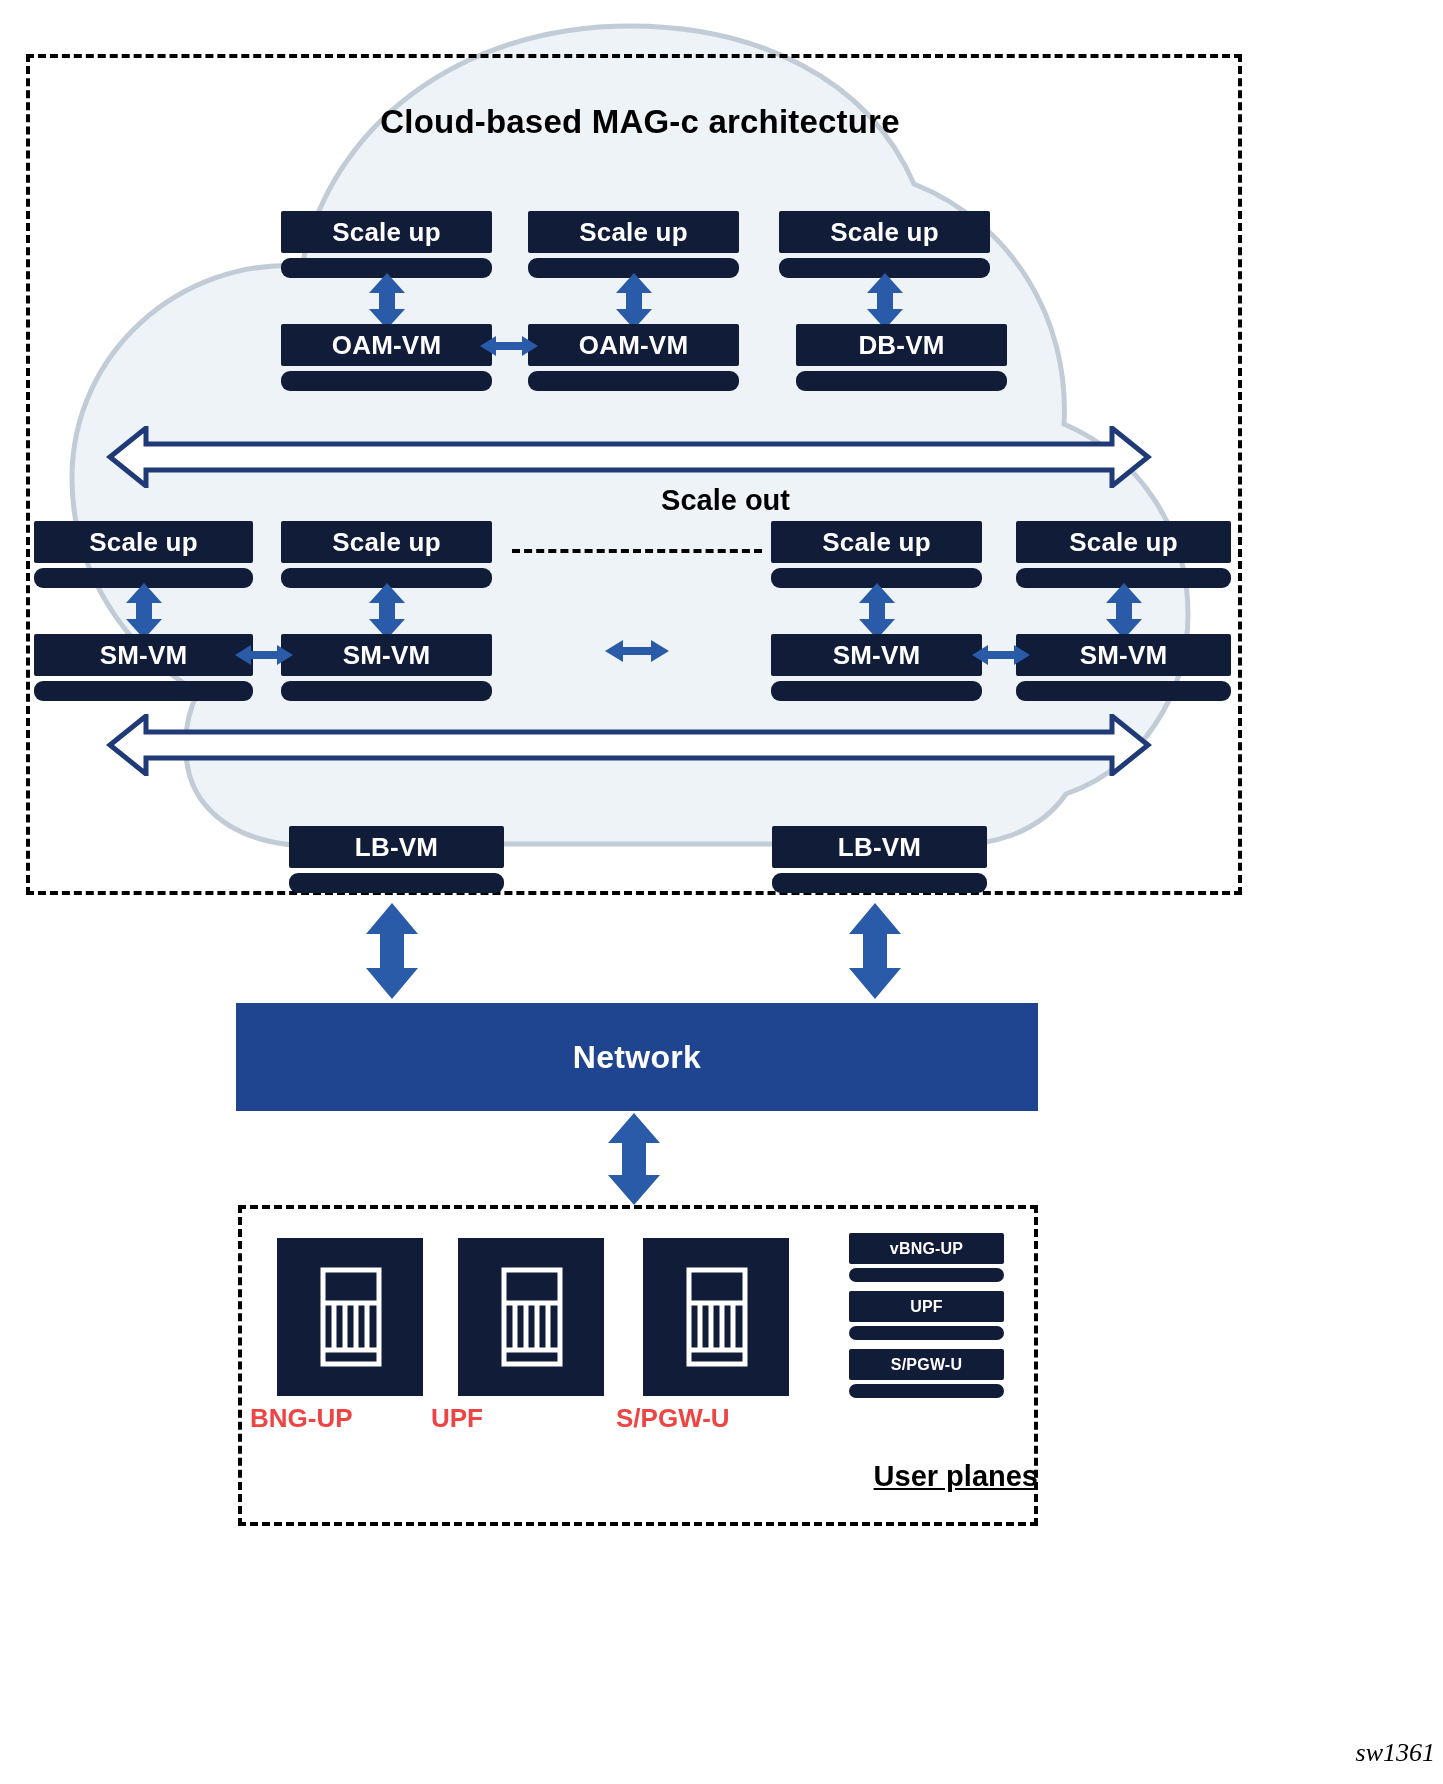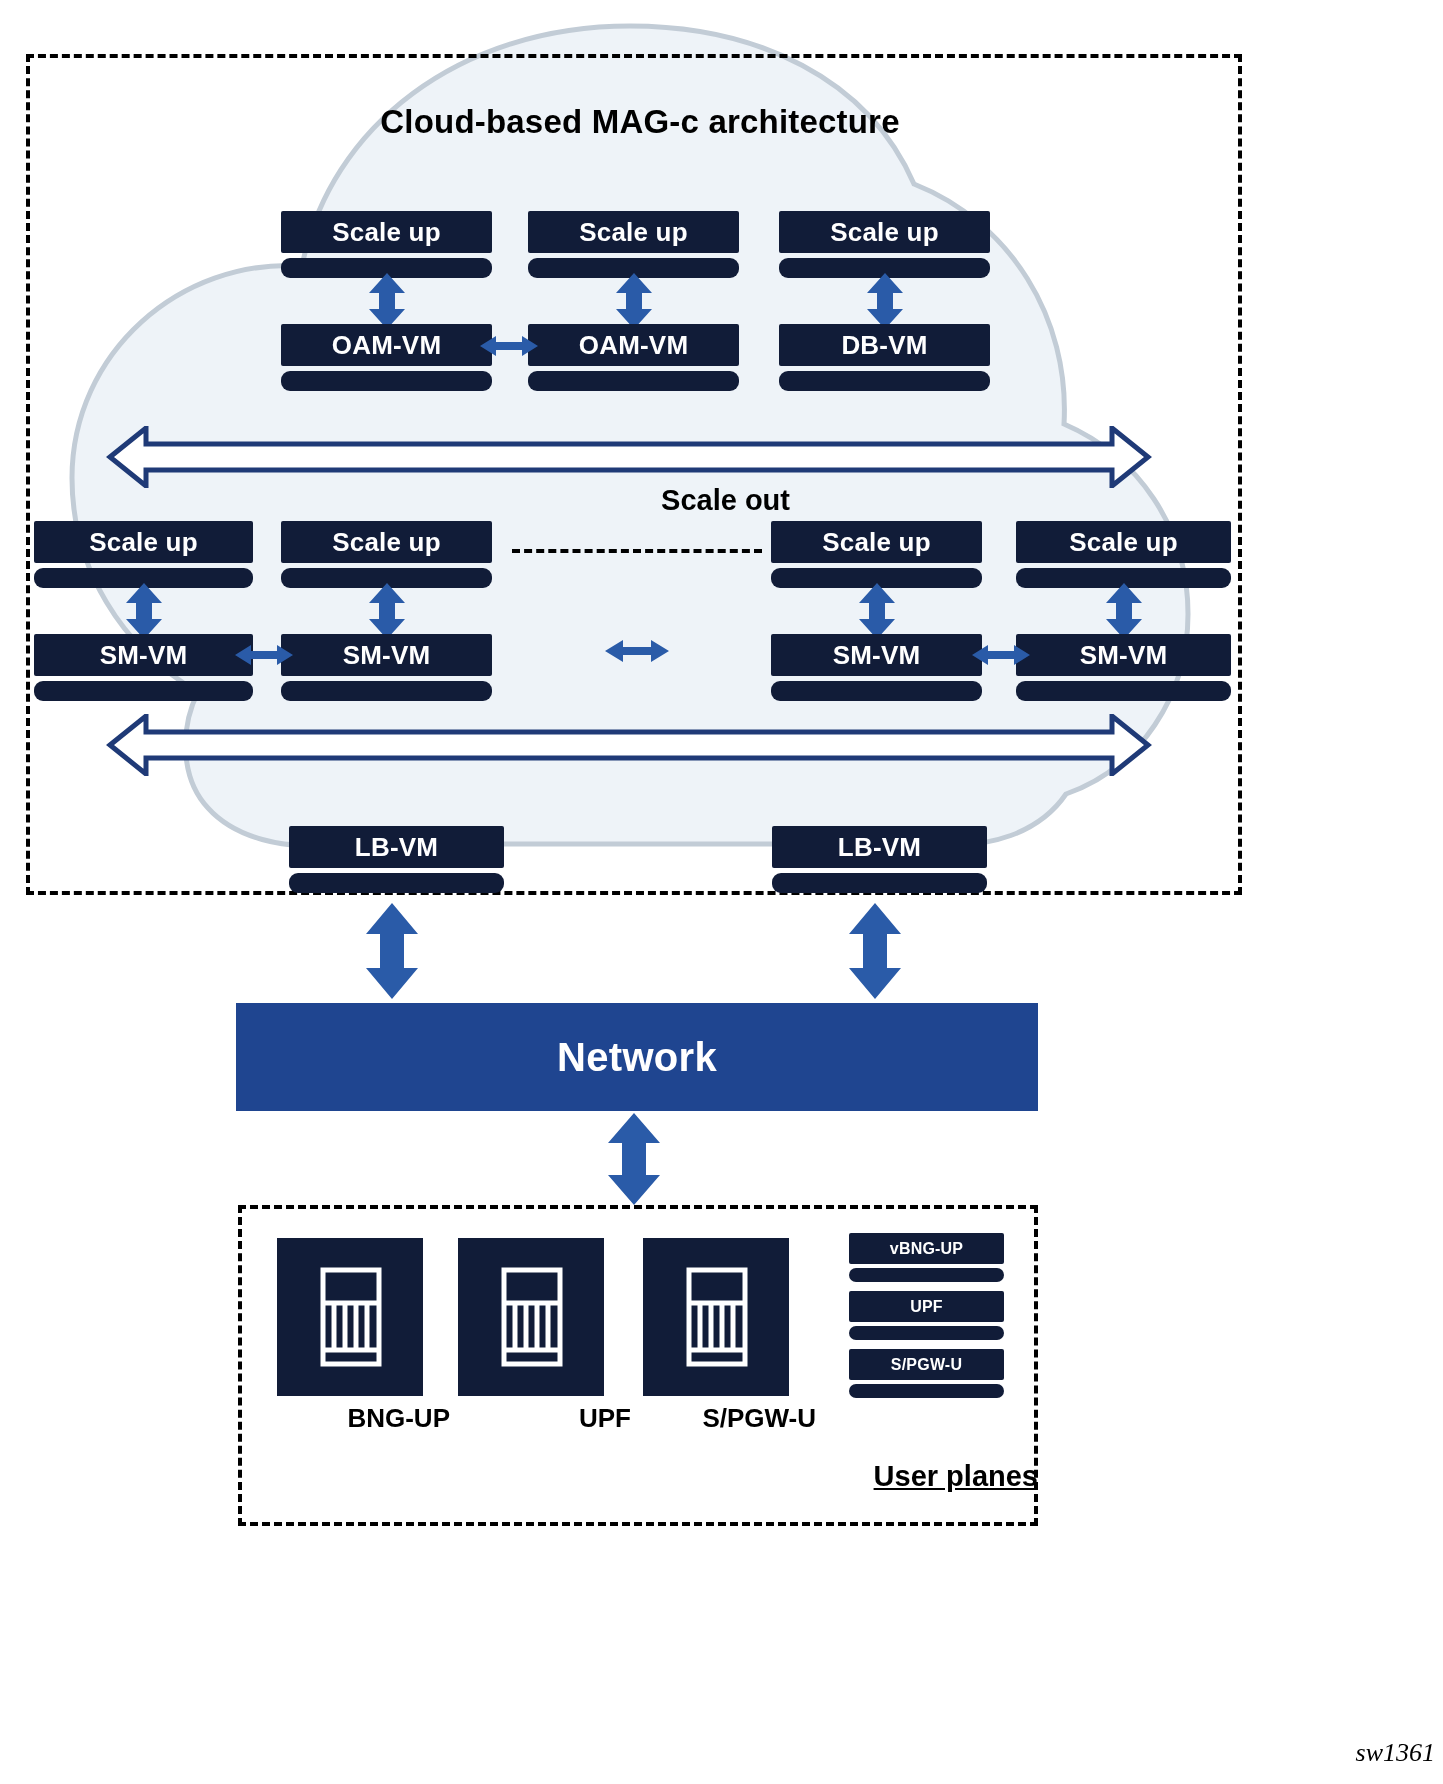--- a/index.html
+++ b/index.html
@@ -34,26 +34,26 @@
   .h-arrow-small{position:absolute;}
   .big-arrow{position:absolute;}
 
   
   #scale-out-divider{position:absolute;left:512px;top:549px;width:250px;height:0;
      border-top:4px dashed #000;}
 
   
   #network-bar{position:absolute;left:236px;top:1003px;width:802px;height:108px;
      background:#1f4590;color:#fff;display:flex;align-items:center;justify-content:center;
-     font-size:40px;font-weight:bold;letter-spacing:.3px;}
+     font-size:32px;font-weight:bold;letter-spacing:.3px;}
 
   
   .server-tile{position:absolute;width:146px;height:158px;background:#111c38;}
-  .server-caption{position:absolute;width:200px;text-align:right;font-size:26px;
-     font-weight:bold;color:#000000;}
+  .server-caption{position:absolute;width:200px;text-align:left;font-size:26px;
+     font-weight:bold;color:#ef4444;}
 
   
   #watermark{position:absolute;right:22px;top:1738px;font-family:"Liberation Serif",serif;
      font-style:italic;font-size:26px;color:#000;}
 </style>
 </head>
 <body>
 
 <div id="stage">
 
@@ -104,21 +104,21 @@
     <path d="M0 14 L16 4 V10 H42 V4 L58 14 L42 24 V18 H16 V24 Z" fill="#2a5ba8"></path>
   </svg>
 
   <div class="vm" style="left:779px;top:211px;width:211px;">
     <div class="top">Scale up</div>
     <div class="bar"></div>
   </div>
   <svg class="v-arrow" style="left:863px;top:273px;width:44px;height:56px;" viewBox="0 0 44 56">
     <path d="M22 0 L40 20 H30 V36 H40 L22 56 L4 36 H14 V20 H4 Z" fill="#2a5ba8"></path>
   </svg>
-  <div class="vm" style="left:779px;top:324px;width:211px;">
+  <div class="vm" style="left:796px;top:324px;width:211px;">
     <div class="top">DB-VM</div>
     <div class="bar"></div>
   </div>
 
   <svg class="big-arrow" style="left:74px;top:426px;width:1110px;height:62px;" viewBox="0 0 1110 62" preserveAspectRatio="none">
     <path d="M36 31 L72 2 V18 H1038 V2 L1074 31 L1038 60 V44 H72 V60 Z" fill="#ffffff" stroke="#1f3a77" stroke-width="5" stroke-linejoin="miter"></path>
   </svg>
 
   <div class="title" id="scale-out-label">Scale out</div>
   <div id="scale-out-divider"></div>

